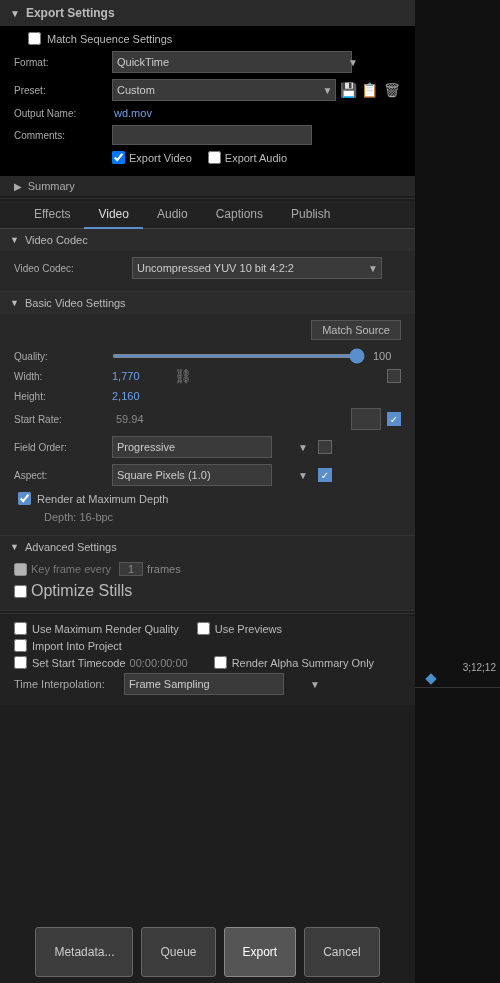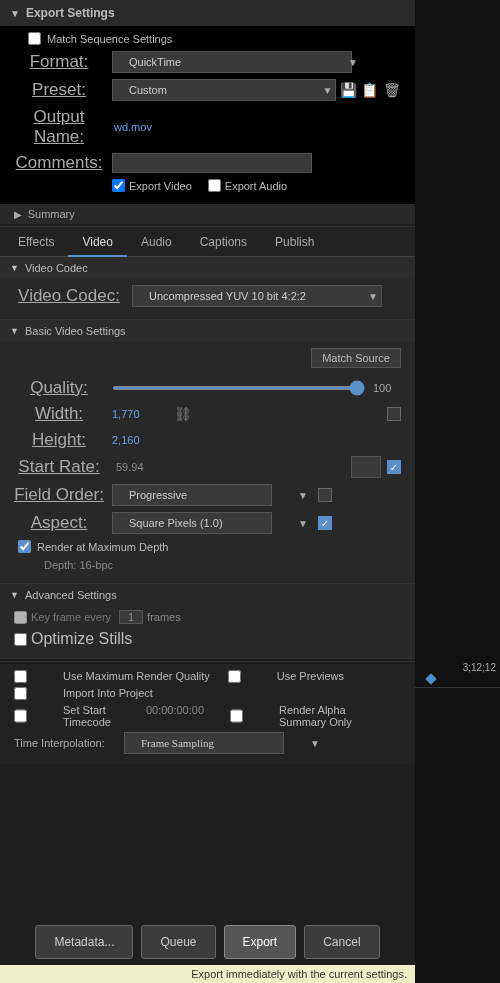--- a/index.html
+++ b/index.html
@@ -45,35 +45,34 @@
       padding: 6px 14px;
       background: #000000;
     }
     .form-row {
       display: flex;
       align-items: center;
       margin-bottom: 6px;
     }
     .form-label {
       color: #aaa;
-      text-align: center;
+      text-align: left;
       width: 90px;
       margin-right: 8px;
       flex-shrink: 0;
-      font-size: 17px;
-      text-decoration: underline;
+      font-size: 10px;
     }
     .form-label-wide {
       width: 110px;
     }
     select.dropdown {
       background: #3a3a3a;
       color: #ccc;
       border: 1px solid #555;
-      padding: 2px 16px;
+      padding: 2px 4px;
       font-size: 11px;
       height: 22px;
       flex: 1;
       max-width: 160px;
       appearance: none;
       -webkit-appearance: none;
     }
     select.dropdown-wide {
       max-width: 240px;
     }
@@ -131,21 +130,21 @@
     .summary-label {
       color: #aaa;
       font-size: 11px;
       text-align: center;
     }
     
     .tabs-bar {
       display: flex;
       background: #222;
       border-bottom: 1px solid #444;
-      padding: 0 4px;
+      padding: 0 20px;
     }
     .tab {
       padding: 6px 14px;
       font-size: 12px;
       color: #aaa;
       cursor: pointer;
       border-bottom: 2px solid transparent;
       margin-bottom: -1px;
     }
     .tab.active {
@@ -245,22 +244,22 @@
       background: #222;
       padding: 6px 14px;
     }
     .bottom-checkboxes {
       display: flex;
       align-items: center;
       margin-bottom: 4px;
     }
     .bottom-checkboxes .item {
       display: flex;
+      align-items: center;
       margin-right: 18px;
-      gap: 31px;
     }
     .bottom-checkboxes .item input {
       margin-right: 5px;
       accent-color: #5a8fcc;
     }
     .bottom-checkboxes .item label {
       font-size: 11px;
       color: #bbb;
     }
     .bottom-row {
@@ -285,21 +284,21 @@
       align-items: center;
       padding: 10px 10px 6px;
       background: #1e1e1e;
       gap: 8px;
     }
     .action-btn {
       background: #3c3c3c;
       border: 1px solid #666;
       color: #ccc;
       font-size: 12px;
-      padding: 9px 18px;
+      padding: 17px 18px;
       cursor: pointer;
       border-radius: 3px;
     }
     .action-btn.export-active {
       background: #555;
       border: 1px solid #888;
       color: #fff;
     }
     
     .tooltip-bar {
@@ -623,40 +622,37 @@
       </div>
       <div class="item" style="margin-left:8px;">
         <input type="checkbox" id="rach" style="">
         <label for="rach">Render Alpha Summary Only</label>
       </div>
     </div>
 
     <div class="bottom-row">
       <span class="bottom-label">Time Interpolation:</span>
       <div class="dropdown-wrap interp-wrap" style="max-width:200px;">
-        <select class="dropdown" style="width:200px;font-family:Liberation Serif, serif;">
+        <select class="dropdown" style="width:200px;">
           <option>Frame Sampling</option>
         </select>
         <span class="dropdown-arrow">▼</span>
       </div>
     </div>
   </div>
 
   <div style="flex:1;"></div>
 
   <div class="action-buttons">
     <button class="action-btn">Metadata...</button>
     <button class="action-btn">Queue</button>
     <button class="action-btn export-active">Export</button>
     <button class="action-btn">Cancel</button>
   </div>
 
-  <div class="tooltip-bar">
-    <span>Export immediately with the current settings.</span>
-  </div>
 
 </div>
 
 <div class="side-panel">
   <div style="height:100%;background:#111;position:relative;">
     <div style="position:absolute;bottom:310px;right:4px;color:#aaa;font-size:10px;">3;12;12</div>
     <div style="position:absolute;bottom:295px;left:0;right:0;height:1px;background:#333;"></div>
     <div style="position:absolute;bottom:300px;left:12px;width:8px;height:8px;background:#4a8fcc;transform:rotate(45deg);"></div>
   </div>
 </div>

